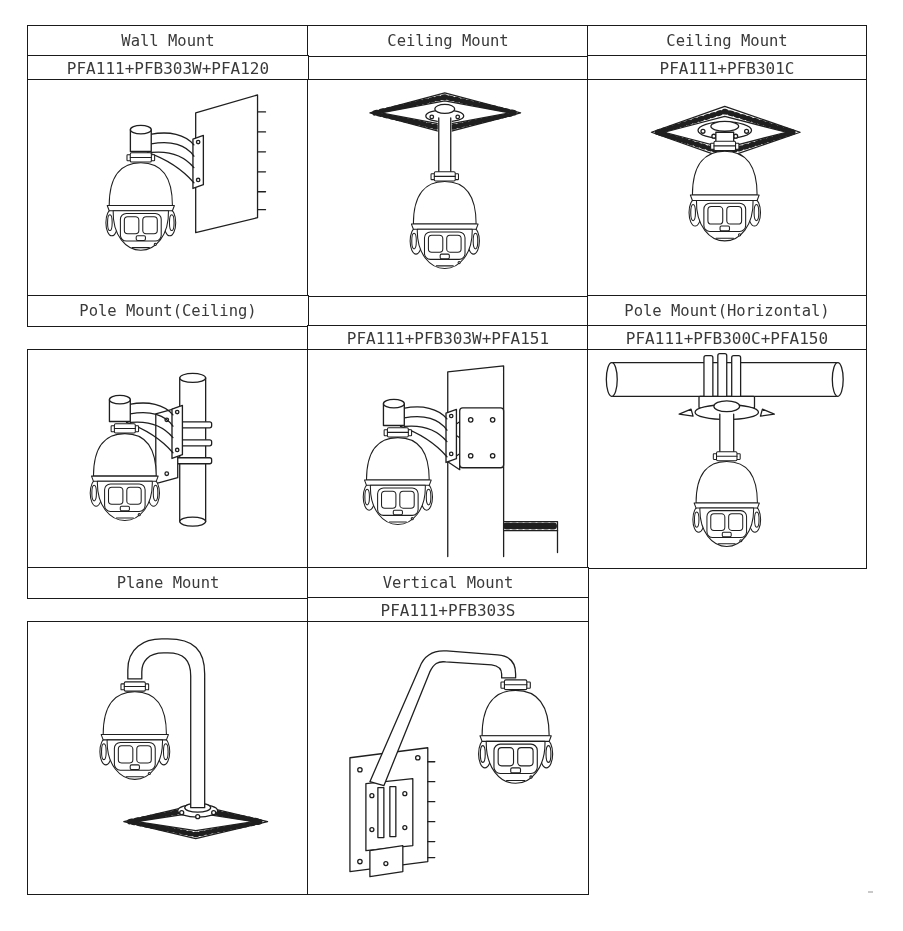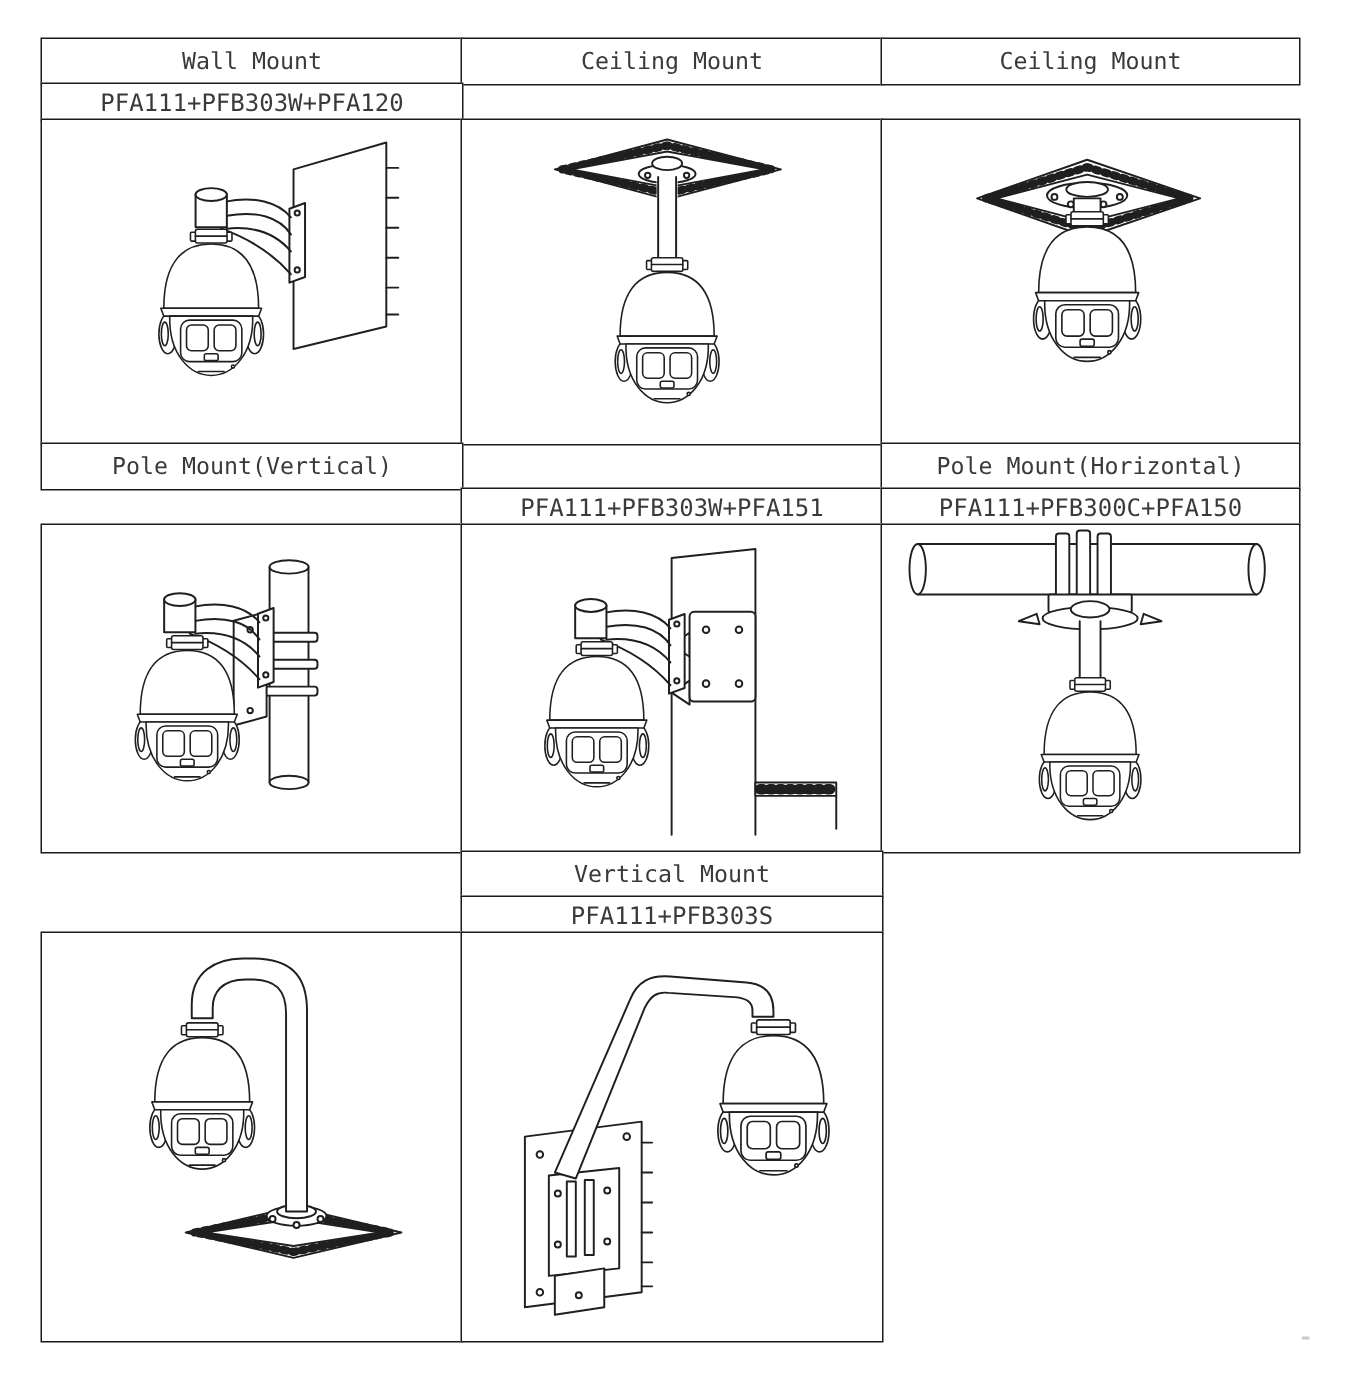--- a/index.html
+++ b/index.html
@@ -79,20 +79,21 @@
   </defs>
 </svg>
 
 <div class="grid">
 
   <div class="box tbox c1 r1">Wall Mount</div>
   <div class="box tbox c2 r1">Ceiling Mount</div>
   <div class="box tbox c3 r1">Ceiling Mount</div>
 
   <div class="box pbox c1 r2">PFA111+PFB303W+PFA120</div>
+  <div class="box pbox c3 r2">PFA111+PFB301C</div>
 
   <div class="box dbox c1 r3">
     <svg viewBox="0 0 280 216">
       <g class="ln">
         <polygon class="fw" points="168,33 230,15 230,138 168,153"></polygon>
         <path d="M230,32 h8 M230,52 h8 M230,72 h8 M230,92 h8 M230,112 h8 M230,130 h8"></path>
         <use href="#arm" transform="translate(113,46) scale(0.95)"></use>
         <use href="#cam" transform="translate(113,73) scale(0.66)"></use>
       </g>
     </svg>
@@ -124,21 +125,21 @@
         <circle class="fw" cx="116" cy="51" r="2"></circle>
           <circle class="fw" cx="160" cy="51" r="2"></circle>
         <circle class="fw" cx="127" cy="56" r="2"></circle>
           <circle class="fw" cx="149" cy="56" r="2"></circle>
         <rect class="fw" x="129" y="52" width="18" height="11"></rect>
         <use href="#cam" transform="translate(138,61) scale(0.68)"></use>
       </g>
     </svg>
   </div>
 
-  <div class="box tbox c1 r4">Pole Mount(Vertical)</div>
+  <div class="box tbox c1 r4">Pole Mount(Ceiling)</div>
   <div class="box tbox c3 r4">Pole Mount(Horizontal)</div>
 
   <div class="box pbox c2 r5">PFA111+PFB303W+PFA151</div>
   <div class="box pbox c3 r5">PFA111+PFB300C+PFA150</div>
 
   <div class="box dbox c1 r6">
     <svg viewBox="0 0 280 218">
       <g class="ln">
         <rect x="152" y="28" width="26" height="144" fill="#fff" stroke="none"></rect>
         <path d="M152,28 V172 M178,28 V172"></path>
@@ -190,20 +191,21 @@
         <polygon class="fw" points="104,59 92,64 106,66"></polygon>
         <polygon class="fw" points="176,59 188,64 174,66"></polygon>
         <ellipse class="fw" cx="140" cy="56" rx="13" ry="5.5"></ellipse>
         <rect x="133" y="66" width="14" height="38" fill="#fff" stroke="none"></rect>
         <path d="M133,64 V104 M147,64 V104"></path>
         <use href="#cam" transform="translate(140,102) scale(0.645)"></use>
       </g>
     </svg>
   </div>
 
+  <div class="box tbox c1 r7">Plane Mount</div>
   <div class="box tbox c2 r7">Vertical Mount</div>
 
   <div class="box pbox c2 r8">PFA111+PFB303S</div>
 
   <div class="box dbox c1 r9">
     <svg viewBox="0 0 280 272">
       <g class="ln">
         <polygon class="fw" points="96,200 168,183 240,200 168,217"></polygon>
         <polygon class="hatch" points="102,200 168,187 233,200 168,213"></polygon>
         <polygon class="fw" points="109,200 168,191 226,200 168,209"></polygon>

